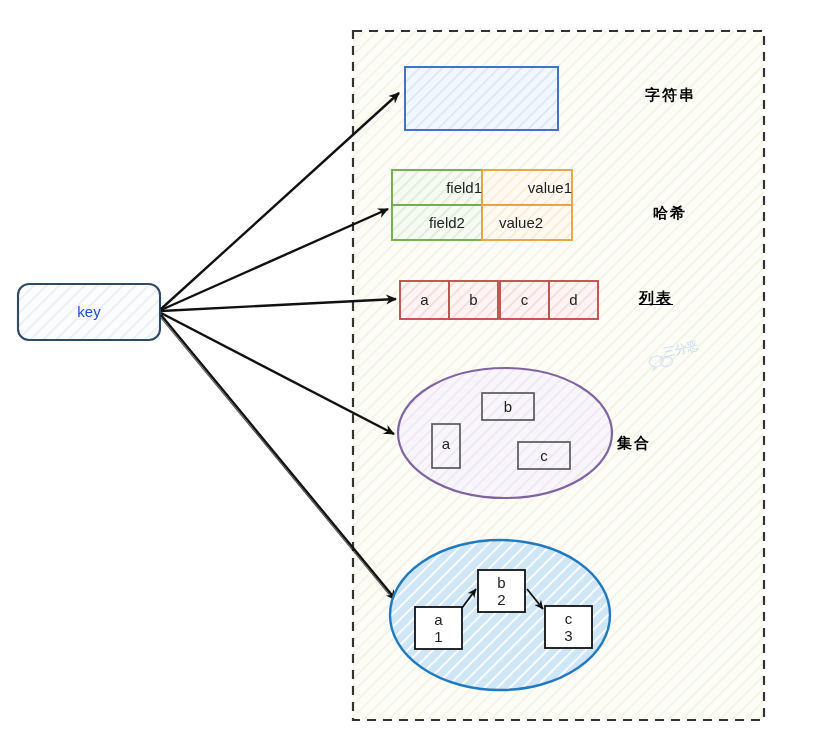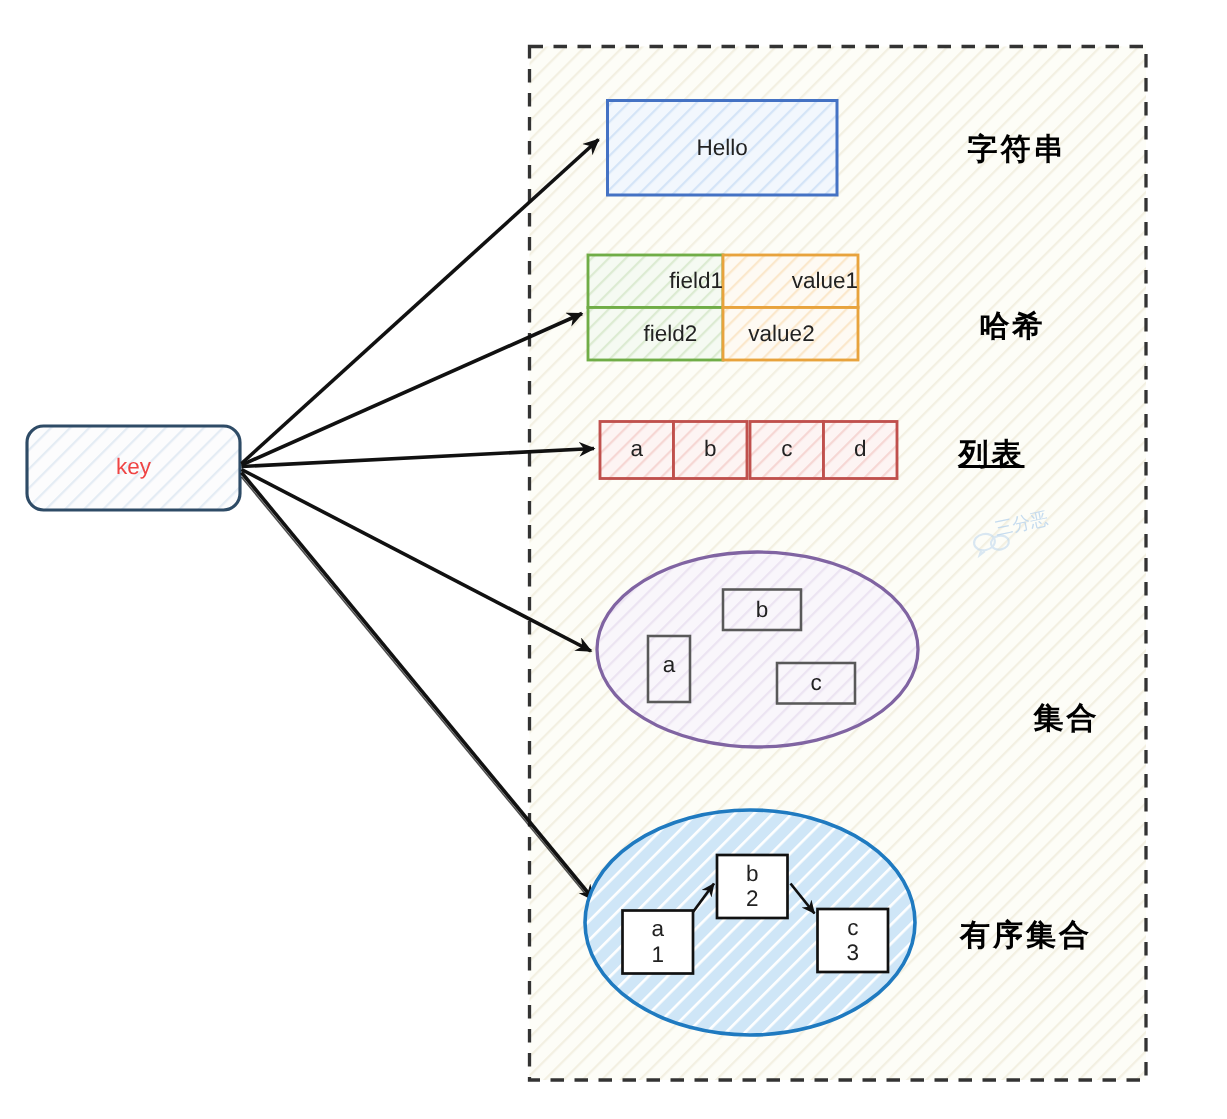--- a/index.html
+++ b/index.html
@@ -31,28 +31,28 @@
     white-space: nowrap;
     color: #1a1a1a;
     pointer-events: none;
   }
   .cell-label {
     font-size: 15px;
     color: #222222;
   }
   .cn-label {
     font-family: "DejaVu Sans", "Liberation Sans", sans-serif;
-    font-size: 20px;
+    font-size: 15px;
     font-weight: bold;
     color: #000000;
     letter-spacing: 2px;
   }
   .key-label {
     font-size: 15px;
-    color: #ef4444;
+    color: #1d4ed8;
   }
   .wm {
     position: absolute;
     color: #bcd6ee;
     font-size: 12px;
     font-family: "DejaVu Sans", sans-serif;
     transform: rotate(-12deg);
     opacity: .85;
     pointer-events: none;
   }
@@ -150,47 +150,45 @@
       <line x1="462" y1="608" x2="476" y2="589" stroke="#111111" stroke-width="1.8" marker-end="url(#aheadSm)"></line>
       <line x1="527" y1="589" x2="543" y2="609" stroke="#111111" stroke-width="1.8" marker-end="url(#aheadSm)"></line>
       <rect x="415" y="607" width="47" height="42" fill="#ffffff" stroke="#111111" stroke-width="1.8"></rect>
       <rect x="478" y="570" width="47" height="42" fill="#ffffff" stroke="#111111" stroke-width="1.8"></rect>
       <rect x="545" y="606" width="47" height="42" fill="#ffffff" stroke="#111111" stroke-width="1.8"></rect>
     </g>
   </svg>
 
   <div class="txt key-label" style="left:18px; top:303px; width:142px; text-align:center;">key</div>
 
-  <div class="txt cell-label" style="left:405px; top:90px; width:153px; text-align:center;">Hello</div>
   <div class="txt cn-label" style="left:645px; top:86px;">字符串</div>
 
   <div class="txt cell-label" style="left:392px; top:179px; width:90px; text-align:right;">field1</div>
   <div class="txt cell-label" style="left:482px; top:179px; width:90px; text-align:right;">value1</div>
   <div class="txt cell-label" style="left:392px; top:214px; width:110px; text-align:center;">field2</div>
   <div class="txt cell-label" style="left:482px; top:214px; width:78px; text-align:center;">value2</div>
   <div class="txt cn-label" style="left:653px; top:194px;margin-top:10px;">哈希</div>
 
   <div class="txt cell-label" style="left:400px; top:291px; width:49px; text-align:center;">a</div>
   <div class="txt cell-label" style="left:449px; top:291px; width:49px; text-align:center;">b</div>
   <div class="txt cell-label" style="left:500px; top:291px; width:49px; text-align:center;">c</div>
   <div class="txt cell-label" style="left:549px; top:291px; width:49px; text-align:center;">d</div>
   <div class="txt cn-label" style="left:639px; top:289px;text-decoration:underline;">列表</div>
 
   <div class="txt cell-label" style="left:482px; top:398px; width:52px; text-align:center;">b</div>
   <div class="txt cell-label" style="left:432px; top:435px; width:28px; text-align:center;">a</div>
   <div class="txt cell-label" style="left:518px; top:447px; width:52px; text-align:center;">c</div>
-  <div class="txt cn-label" style="left:689px; top:434px;margin-top:31px;">集合</div>
+  <div class="txt cn-label" style="left:617px; top:434px;">集合</div>
 
   <div class="txt cell-label" style="left:415px; top:611px; width:47px; text-align:center;">a</div>
   <div class="txt cell-label" style="left:415px; top:628px; width:47px; text-align:center;">1</div>
   <div class="txt cell-label" style="left:478px; top:574px; width:47px; text-align:center;">b</div>
   <div class="txt cell-label" style="left:478px; top:591px; width:47px; text-align:center;">2</div>
   <div class="txt cell-label" style="left:545px; top:610px; width:47px; text-align:center;">c</div>
   <div class="txt cell-label" style="left:545px; top:627px; width:47px; text-align:center;">3</div>
-  <div class="txt cn-label" style="left:640px; top:610px;">有序集合</div>
 
   <div class="wm" style="left:663px; top:341px;">三分恶</div>
   <svg class="layer" style="pointer-events:none;" viewBox="0 0 818 746">
     <g opacity=".55" transform="translate(648,356) rotate(-12)" fill="none" stroke="#bcd6ee" stroke-width="1.4">
       <ellipse cx="7" cy="7" rx="7" ry="5.4"></ellipse>
       <ellipse cx="17" cy="9.5" rx="6" ry="4.6"></ellipse>
       <path d="M4,11.5 L2,15 L6,13"></path>
     </g>
   </svg>
 

